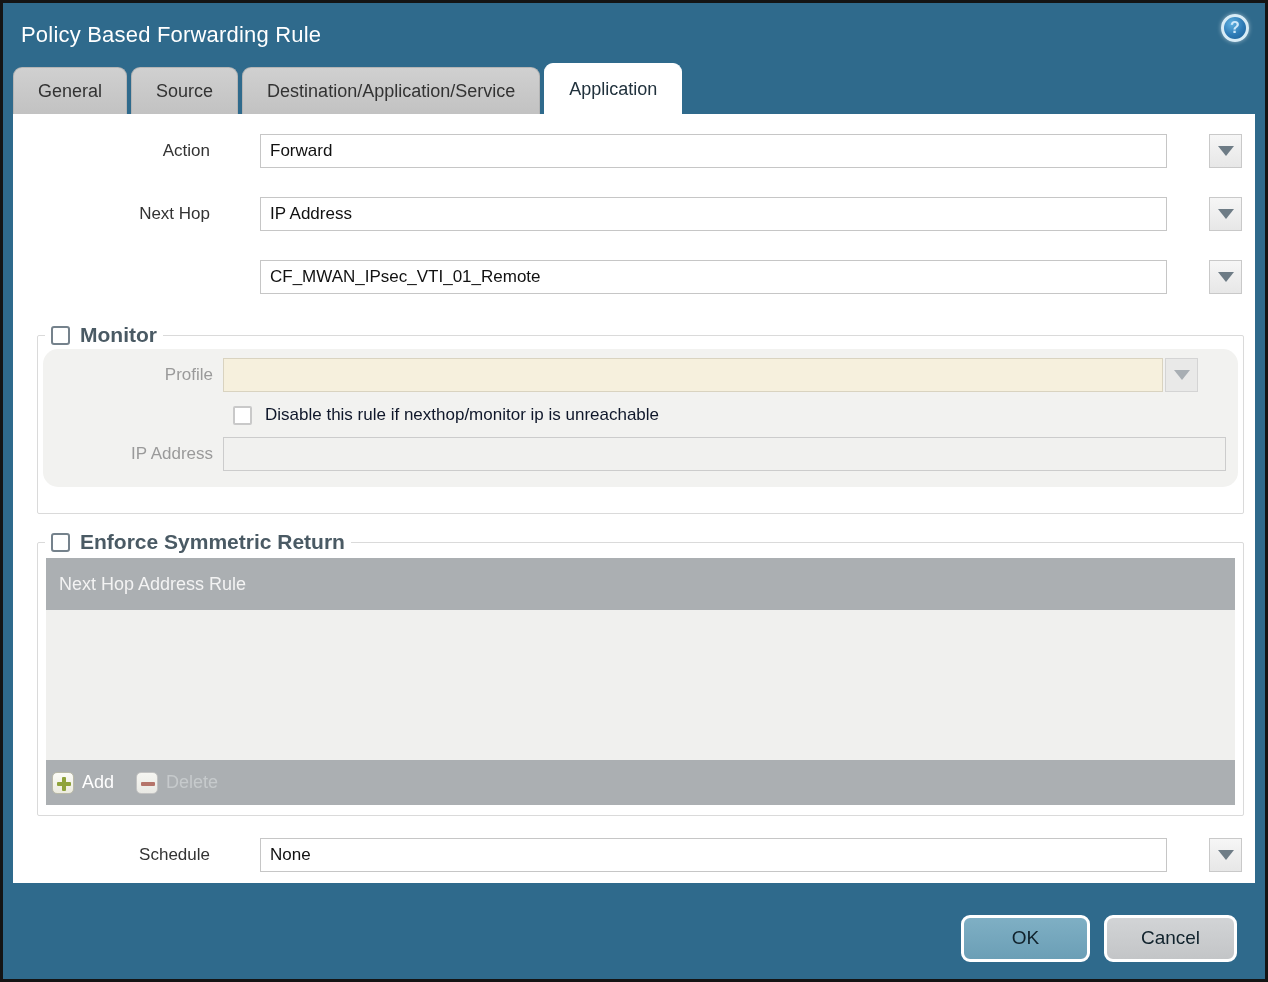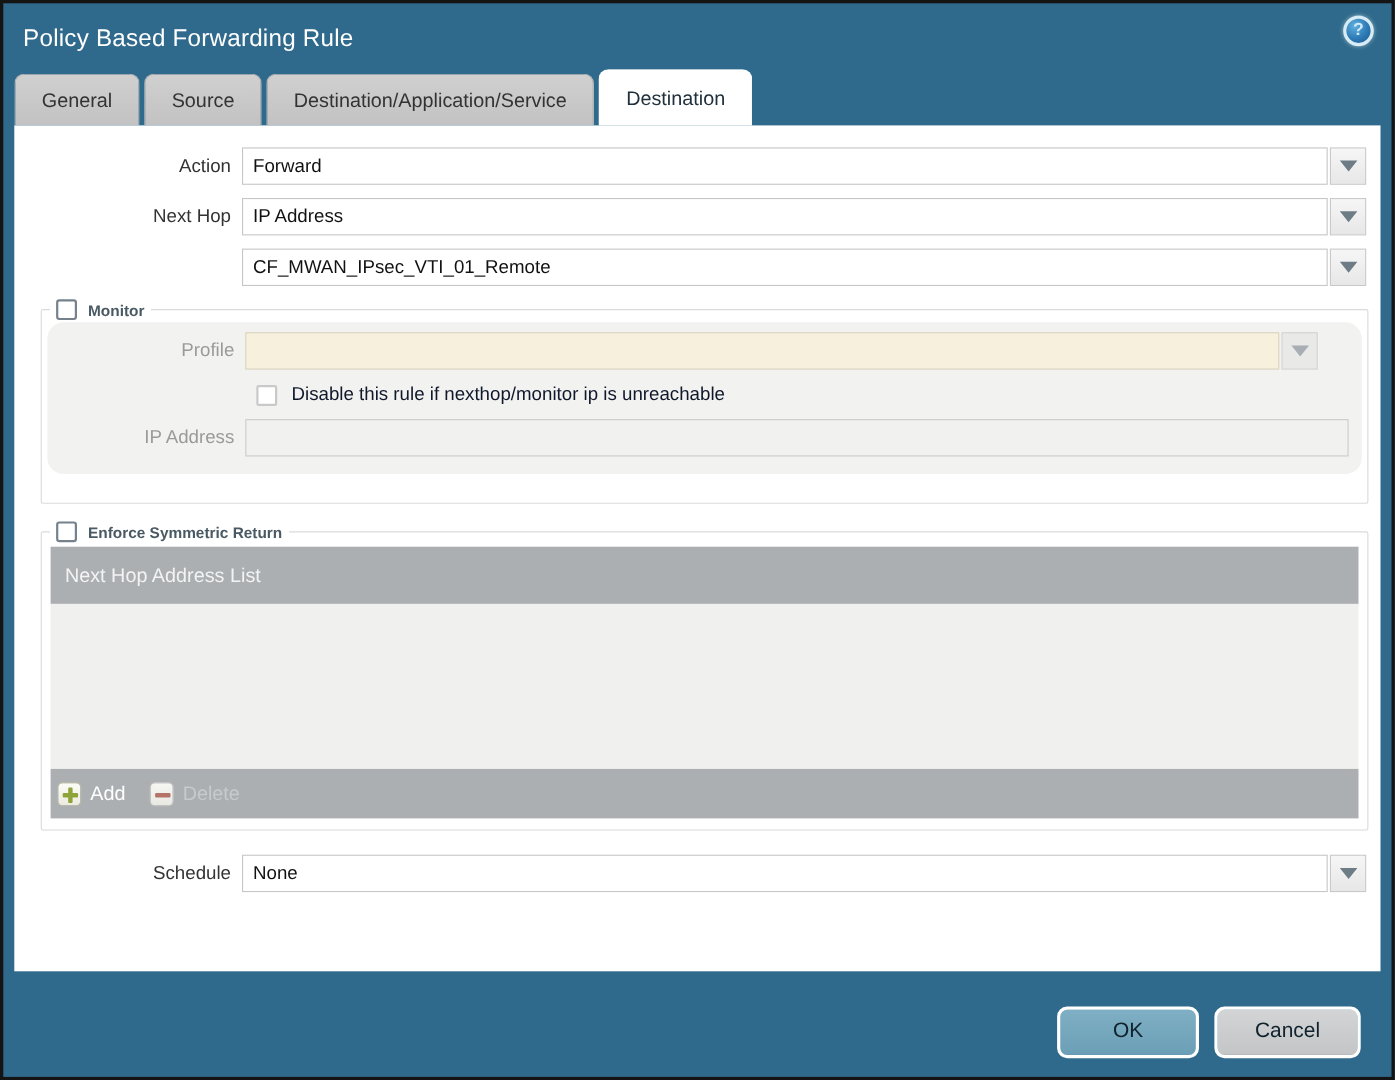--- a/index.html
+++ b/index.html
@@ -46,42 +46,42 @@
     border:1px solid #ffffff; border-bottom:none;
     font-size:18px;
   }
 
   
   .content {
     margin:0 10px; background:#ffffff; flex:0 0 769px;
     padding-top:20px; overflow:hidden;
   }
 
-  .row { display:flex; align-items:center; margin:0 13px 12px 0; }
+  .row { display:flex; align-items:center; margin:0 13px 29px 0;gap:40px; }
   .row-label { width:207px; text-align:right; padding-right:10px; font-size:17px; color:#333; }
   .combo-field {
     flex:1; height:34px; border:1px solid #c6c6c6; background:#fff;
     display:flex; align-items:center; padding-left:9px;
     font-size:17px; color:#111;
   }
   .dd-btn {
     width:33px; height:34px; margin-left:2px;
     background:linear-gradient(#f6f6f6,#e7e7e7);
     border:1px solid #c9c9c9;
     display:flex; align-items:center; justify-content:center;
     cursor:pointer;
   }
   .dd-arrow { width:0; height:0; border-left:8px solid transparent; border-right:8px solid transparent; border-top:10px solid #6e7c86; }
   .dd-btn.disabled { background:#e9e9e8; border-color:#d4d4d4; cursor:default; }
   .dd-btn.disabled .dd-arrow { border-top-color:#a8aeb3; }
 
   
   fieldset { border:1px solid #dadada; border-radius:2px; margin:6px 11px 0 24px; padding:0 5px 10px 5px; }
   legend { display:flex; align-items:center; gap:10px; margin-left:2px; padding:0 6px; }
-  .legend-text { font-size:14px; font-weight:bold; color:#4a5a64; }
+  .legend-text { font-size:21px; font-weight:bold; color:#4a5a64; }
   .checkbox {
     width:19px; height:19px; background:#fff; border:2px solid #75828c; border-radius:3px; cursor:pointer;
   }
   .checkbox.disabled { border:2px solid #c9c9c9; border-radius:2px; cursor:default; }
 
   .monitor-panel { background:#f2f2f0; margin:2px 0 16px 0; padding:9px 0 16px 0;border-radius:15px; }
   .sub-row { display:flex; align-items:center; margin:0 40px 0 0; }
   .sub-label { width:180px; text-align:right; padding-right:10px; font-size:17px; color:#9a9a9a; }
   .profile-field {
     flex:1; height:34px; background:#f6f0dd; border:1px solid #d9d3c0;
@@ -135,21 +135,21 @@
 
   <div class="titlebar">
     <span class="titlebar-text">Policy Based Forwarding Rule</span>
     <span class="help-icon">?</span>
   </div>
 
   <div class="tabs">
     <div class="tab">General</div>
     <div class="tab">Source</div>
     <div class="tab">Destination/Application/Service</div>
-    <div class="tab active">Destination</div>
+    <div class="tab active">Application</div>
   </div>
 
   <div class="content">
 
     <div class="row">
       <span class="row-label">Action</span>
       <div class="combo-field">Forward</div>
       <div class="dd-btn">
           <span class="dd-arrow"></span>
         </div>
@@ -195,21 +195,21 @@
         </div>
       </div>
     </fieldset>
 
     <fieldset style="margin-top:16px;">
       <legend>
         <span class="checkbox"></span>
         <span class="legend-text">Enforce Symmetric Return</span>
       </legend>
       <div class="nh-table">
-        <div class="nh-header">Next Hop Address List</div>
+        <div class="nh-header">Next Hop Address Rule</div>
         <div class="nh-body"></div>
         <div class="nh-footer">
           <div class="tbl-btn">
             <span class="mini-icon">
                 <span class="h-bar"></span>
                 <span class="v-bar"></span>
               </span>
             <span class="add-label">Add</span>
           </div>
           <div class="tbl-btn disabled">

